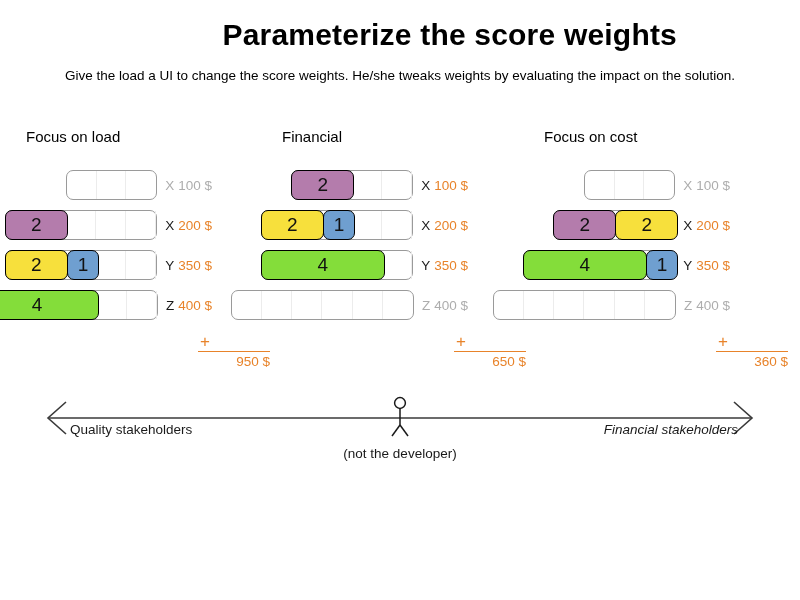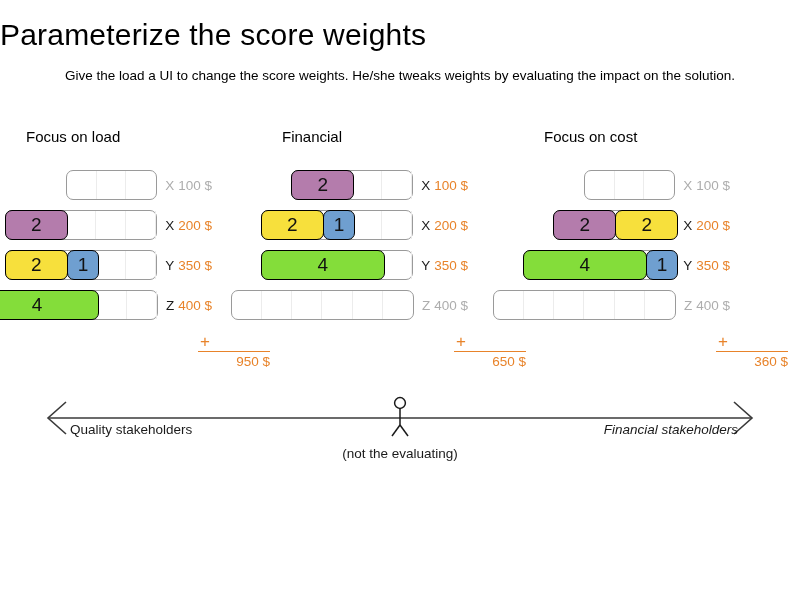--- a/index.html
+++ b/index.html
@@ -2,22 +2,22 @@
 <html><head>
 <meta charset="utf-8">
 <style>
   html,body{margin:0;padding:0;}
   body{
     width:800px;height:600px;background:#ffffff;
     font-family:"Liberation Sans", sans-serif;
     color:#000;overflow:hidden;position:relative;
   }
   #page-title{
-    position:absolute;top:18px;left:0;width:677px;text-align:left;
-    font-size:30px;font-weight:400;letter-spacing:.2px;
+    position:absolute;top:18px;left:0;width:677px;text-align:right;
+    font-size:30px;font-weight:700;letter-spacing:.2px;
   }
   #subtitle{
     position:absolute;top:68px;left:0;width:800px;text-align:center;
     font-size:13.5px;font-weight:400;
   }
 
   .column{position:absolute;top:128px;}
   .col-header{
     position:absolute;top:0;width:100%;text-align:left;
     font-size:15px;font-weight:400;white-space:nowrap;
@@ -307,15 +307,15 @@
   </svg>
   <svg width="40" height="48" style="position:absolute;left:380px;top:2px;">
     <circle cx="20" cy="9" r="5.4" fill="#ffffff" stroke="#1a1a1a" stroke-width="1.5"></circle>
     <line x1="20" y1="14.4" x2="20" y2="31" stroke="#1a1a1a" stroke-width="1.5"></line>
     <line x1="20" y1="31" x2="12" y2="42" stroke="#1a1a1a" stroke-width="1.5"></line>
     <line x1="20" y1="31" x2="28" y2="42" stroke="#1a1a1a" stroke-width="1.5"></line>
   </svg>
   <div class="axis-label" id="label-left">Quality stakeholders</div>
   <div class="axis-label" id="label-right">Financial stakeholders</div>
   <div class="user-caption">
-    <div>(not the evaluating)</div>
+    <div>(not the developer)</div>
   </div>
 </div>
 
 </body></html>

